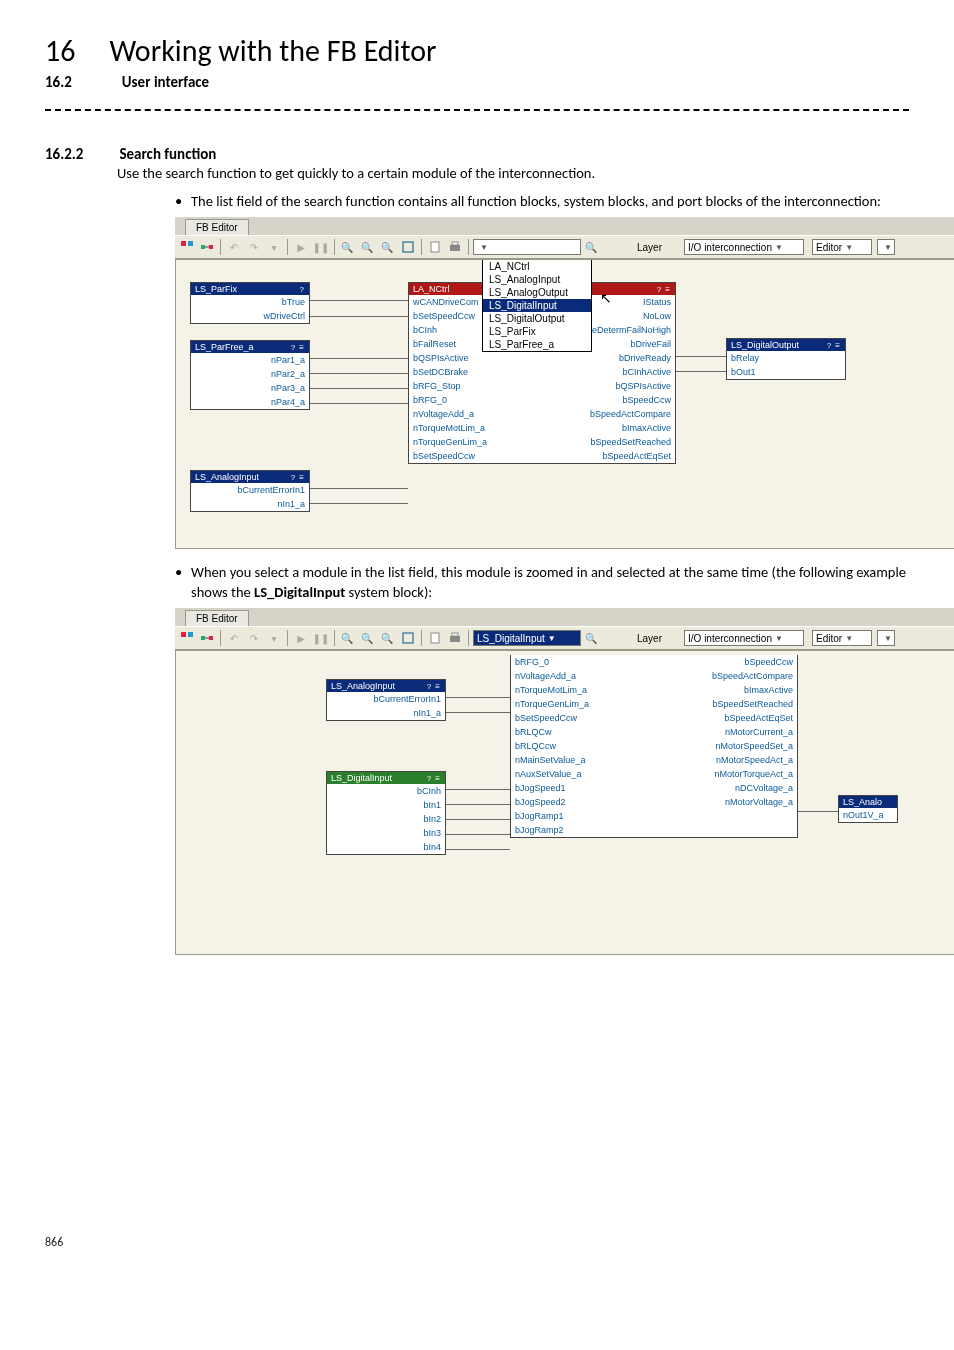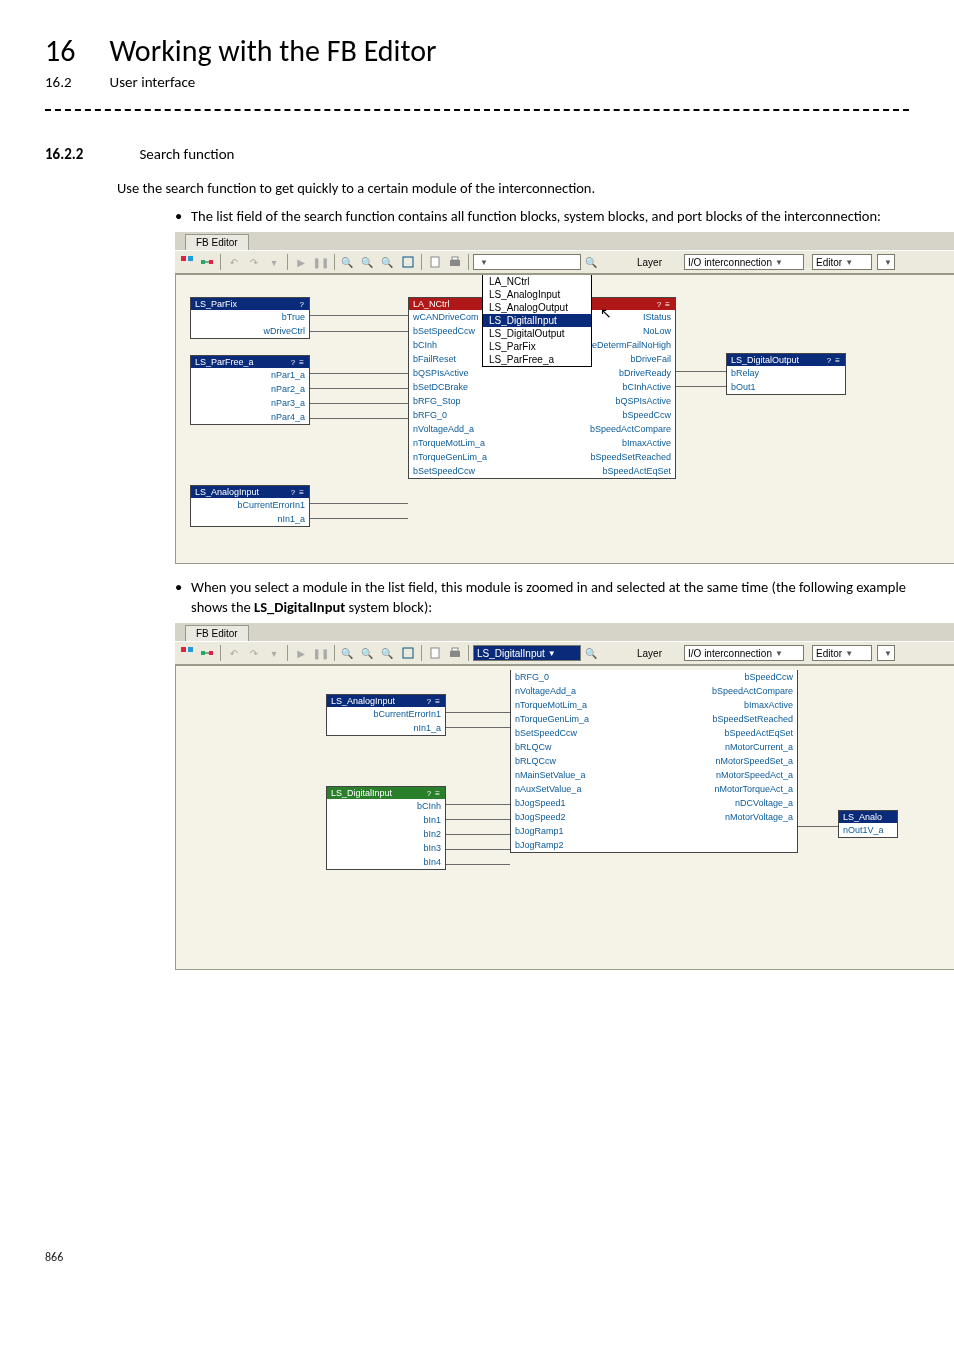--- a/index.html
+++ b/index.html
@@ -6,32 +6,32 @@
   body {
     font-family: "Segoe UI", Calibri, Arial, sans-serif;
     background: #fff;
     width: 954px;
     color: #000;
     padding: 32px 45px 40px 45px;
   }
   .chapter-line { display: flex; align-items: baseline; gap: 34px; margin-bottom: 4px; }
   .chapter-num { font-size: 30px; font-weight: 400; }
   .chapter-title { font-size: 30px; font-weight: 400; }
-  .section-line { display: flex; align-items: baseline; gap: 38px; margin-bottom: 10px; font-size: 15px; }
+  .section-line { display: flex; align-items: baseline; gap: 50px; margin-bottom: 10px; font-size: 15px; font-weight: bold; }
   .section-num { }
   .section-title { }
   .dashed-sep {
     border: none;
     border-top: 2px dashed #000;
     margin: 18px 0 34px 0;
     letter-spacing: 4px;
   }
-  .subsection-line { display: flex; align-items: flex-end; gap: 56px; margin-bottom: 16px; }
+  .subsection-line { display: flex; align-items: flex-end; gap: 36px; margin-bottom: 1px; }
   .subsection-num { font-size: 15px; font-weight: 700; }
-  .subsection-title { font-size: 15px; font-weight: 400; }
+  .subsection-title { font-size: 15px; font-weight: 700; }
   .body-text { font-size: 14.5px; margin-left: 72px; margin-bottom: 8px; line-height: 1.35; }
   .bullet { display: flex; margin-left: 130px; font-size: 14.5px; margin-bottom: 6px; line-height: 1.35; }
   .bullet .dot { width: 16px; flex-shrink: 0; }
   .bullet .txt { flex: 1; }
   .bold { font-weight: 700; }
 
   
   .shot {
     margin-left: 130px;
     width: 812px;

